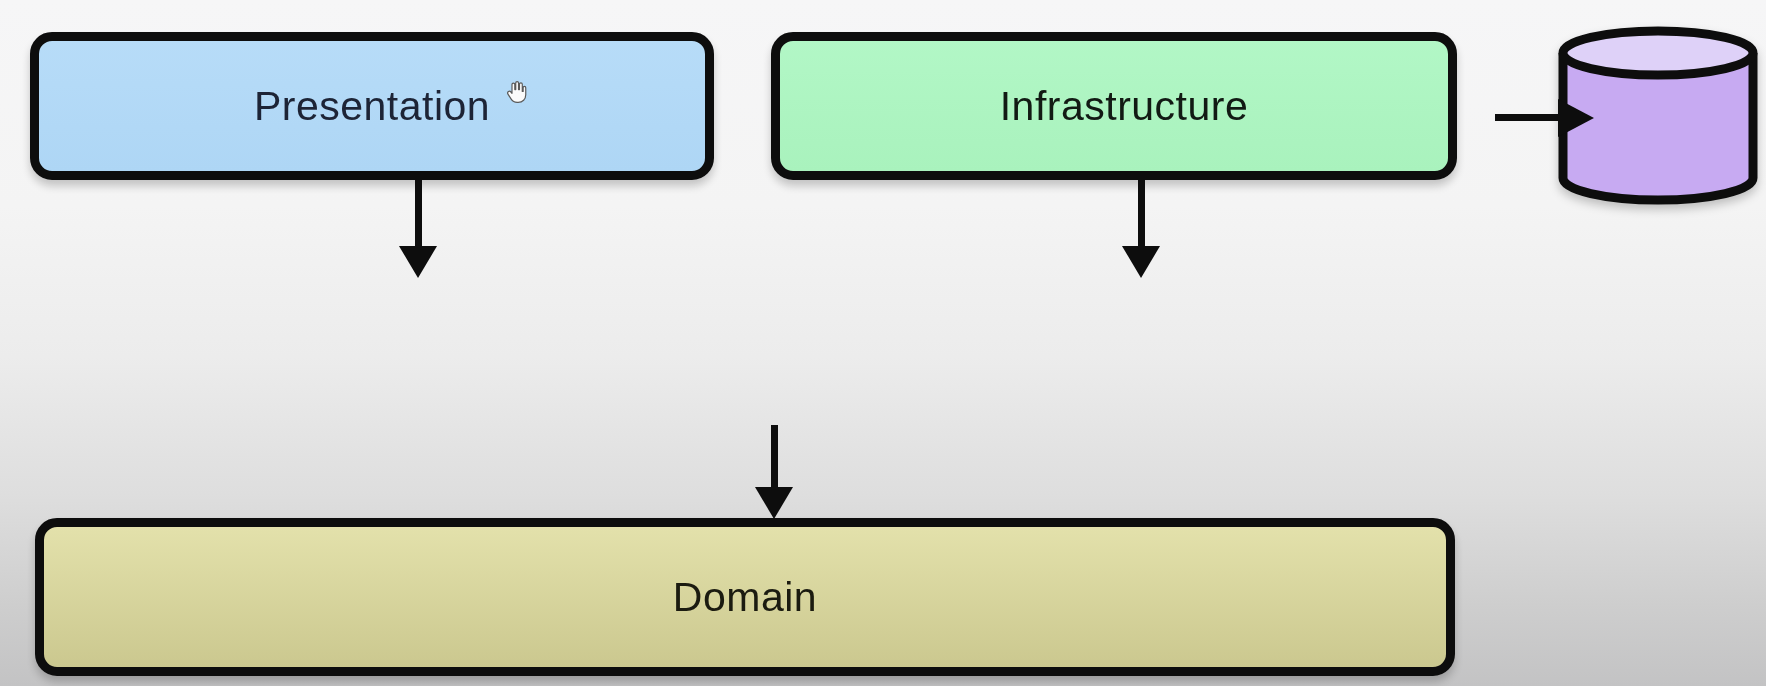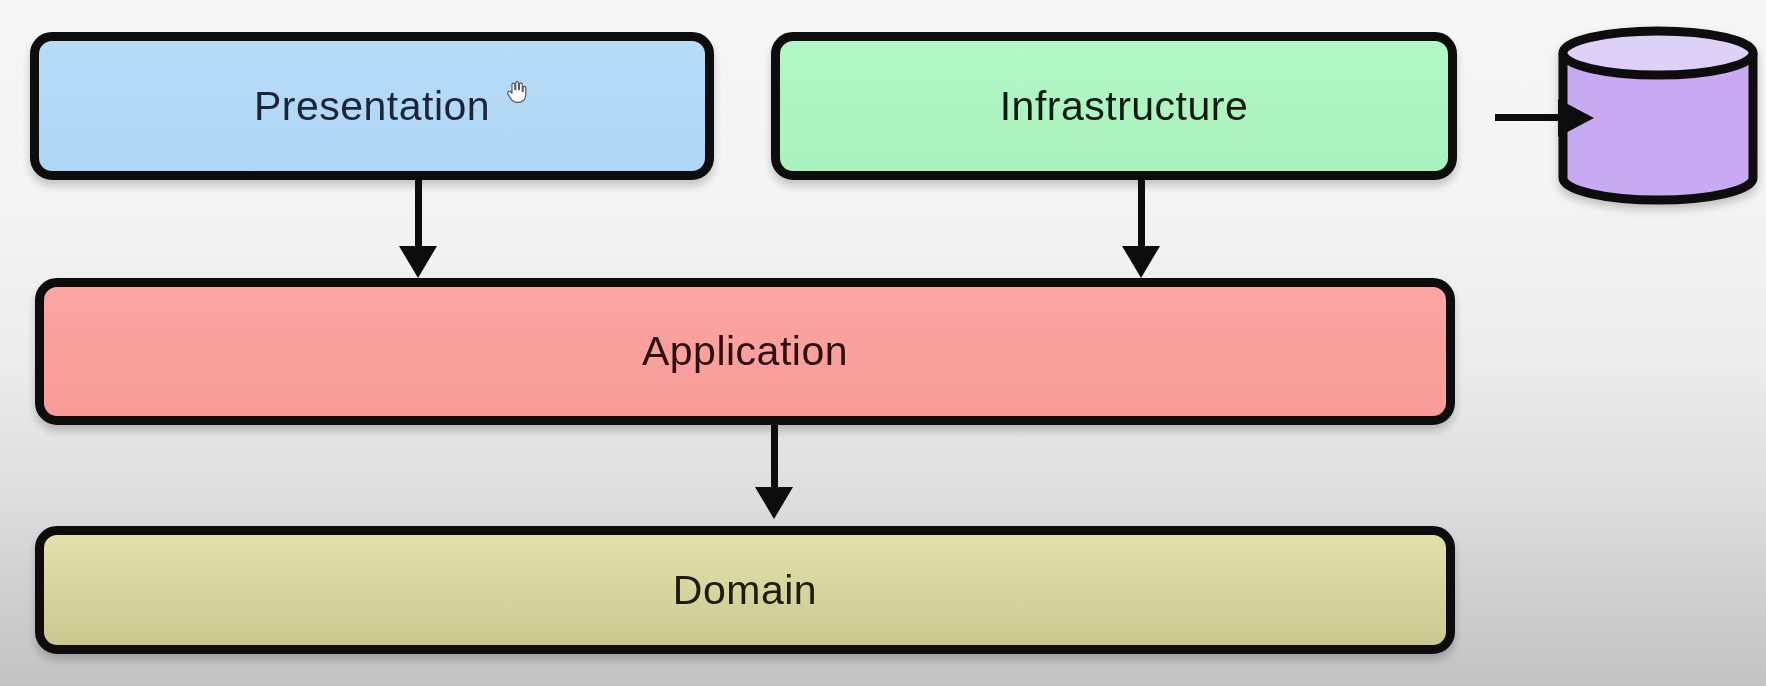--- a/index.html
+++ b/index.html
@@ -38,22 +38,22 @@
   #node-presentation .node-label { color: #1d2436; }
 
   #node-infrastructure { left: 771px; top: 32px;  width: 686px;  height: 148px;
     background: linear-gradient(180deg, #b2f7c6 0%, #a9f2bd 100%); }
   #node-infrastructure .node-label { color: #121a14; margin-left: 20px; }
 
   #node-application    { left: 35px;  top: 278px; width: 1420px; height: 147px;
     background: linear-gradient(180deg, #fba4a1 0%, #f99c99 100%); }
   #node-application .node-label { color: #2a1113; }
 
-  #node-domain         { left: 35px;  top: 518px; width: 1420px; height: 128px;
-    background: linear-gradient(180deg, #e3e1ab 0%, #cbc88f 100%); margin-top: 8px; }
+  #node-domain         { left: 35px;  top: 518px; width: 1420px; height: 158px;
+    background: linear-gradient(180deg, #e3e1ab 0%, #cbc88f 100%); }
   #node-domain .node-label { color: #1b1b10; }
 
   
   #node-db {
     position: absolute;
     left: 1558px; top: 26px; width: 200px; height: 180px;
     filter: drop-shadow(0 5px 5px rgba(0,0,0,0.22));
   }
   #node-db svg { display: block; }
   #db-label {
@@ -91,23 +91,20 @@
 <div id="stage">
 
   <div class="node" id="node-presentation">
     <span class="node-label">Presentation</span>
   </div>
 
   <div class="node" id="node-infrastructure">
     <span class="node-label">Infrastructure</span>
   </div>
 
-  <div class="node" id="node-application">
-    <span class="node-label">Application</span>
-  </div>
 
   <div class="node" id="node-domain">
     <span class="node-label">Domain</span>
   </div>
 
   <div id="node-db">
     <svg width="200" height="180" viewBox="0 0 200 180">
       <path d="M 5 27 L 5 152 A 95 22 0 0 0 195 152 L 195 27" stroke="#0d0d0d" stroke-width="9" fill="#c7aaf2"></path>
       <ellipse cx="100" cy="27" rx="95" ry="22" stroke="#0d0d0d" stroke-width="9" fill="#ded1f8"></ellipse>
     </svg>

